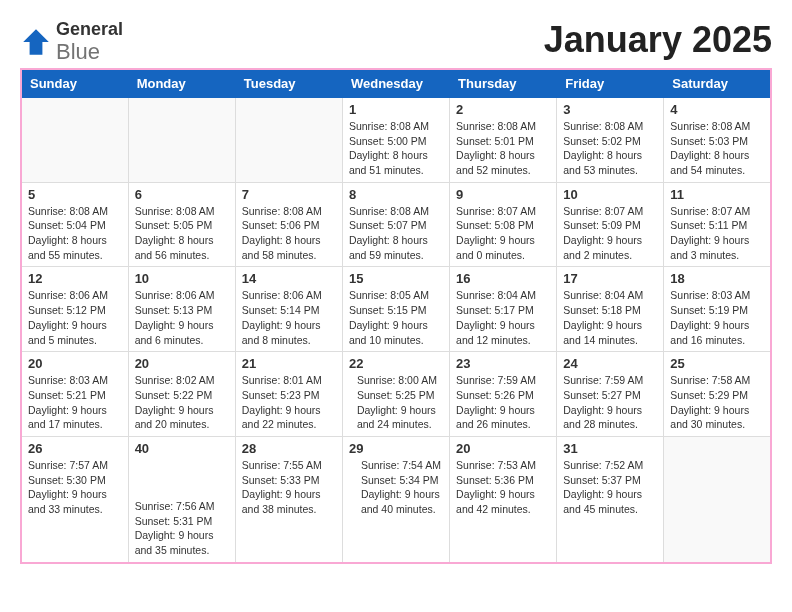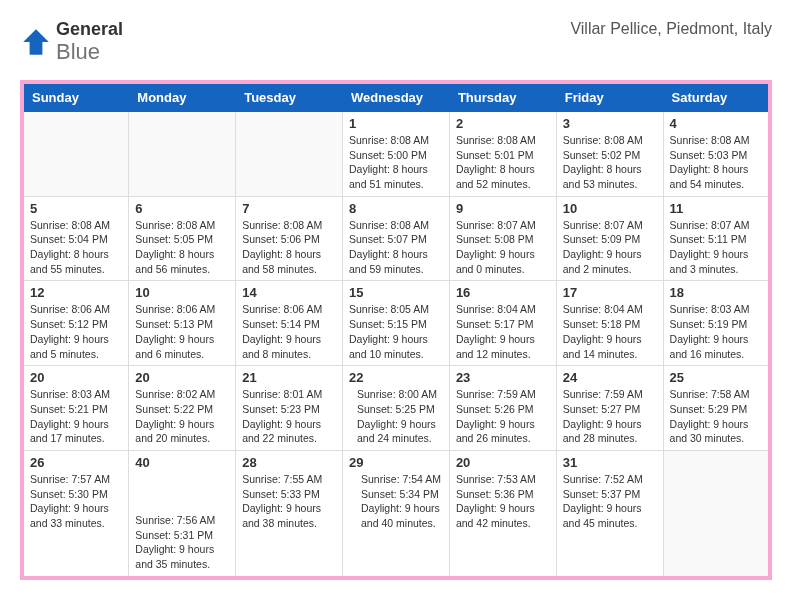--- a/index.html
+++ b/index.html
@@ -7,21 +7,21 @@
       font-family: Arial, sans-serif;
       background: #fff;
       width: 792px;
       min-height: 612px;
       padding: 20px;
     }
     .header {
       display: flex;
       align-items: flex-start;
       justify-content: space-between;
-      margin-bottom: 16px;
+      margin-bottom: 4px;
     }
     .logo {
       display: flex;
       align-items: center;
       gap: 4px;
     }
     .logo-text {
       display: flex;
       flex-direction: column;
       line-height: 1.1;
@@ -49,21 +49,21 @@
       color: #222;
       line-height: 1.1;
     }
     .location-subtitle {
       font-size: 16px;
       color: #555;
     }
     .calendar {
       width: 100%;
       border-collapse: collapse;
-      border: 4px solid #f9a8d4;
+      border: 2px solid #f9a8d4;
     }
     .calendar th {
       background-color: #1565c0;
       color: #fff;
       text-align: left;
       padding: 6px 8px;
       font-size: 13px;
       border: 1px solid #1565c0;
     }
     .calendar td {
@@ -98,21 +98,21 @@
   <div class="logo">
     <svg class="logo-icon" viewBox="0 0 40 40">
       <polygon points="20,4 36,20 28,20 28,36 12,36 12,20 4,20" fill="#1565c0"></polygon>
     </svg>
     <div class="logo-text">
       <span class="logo-general">General</span>
       <span class="logo-blue">Blue</span>
     </div>
   </div>
   <div class="title-section">
-    <div class="location-subtitle">Villar Pellice, Piedmont, Italy</div>
+    <div class="month-title">January 2025</div>
   </div>
 </div>
 
 <table class="calendar">
   <thead>
     <tr>
     <th>Sunday</th>
         <th>Monday</th>
         <th>Tuesday</th>
         <th>Wednesday</th>

